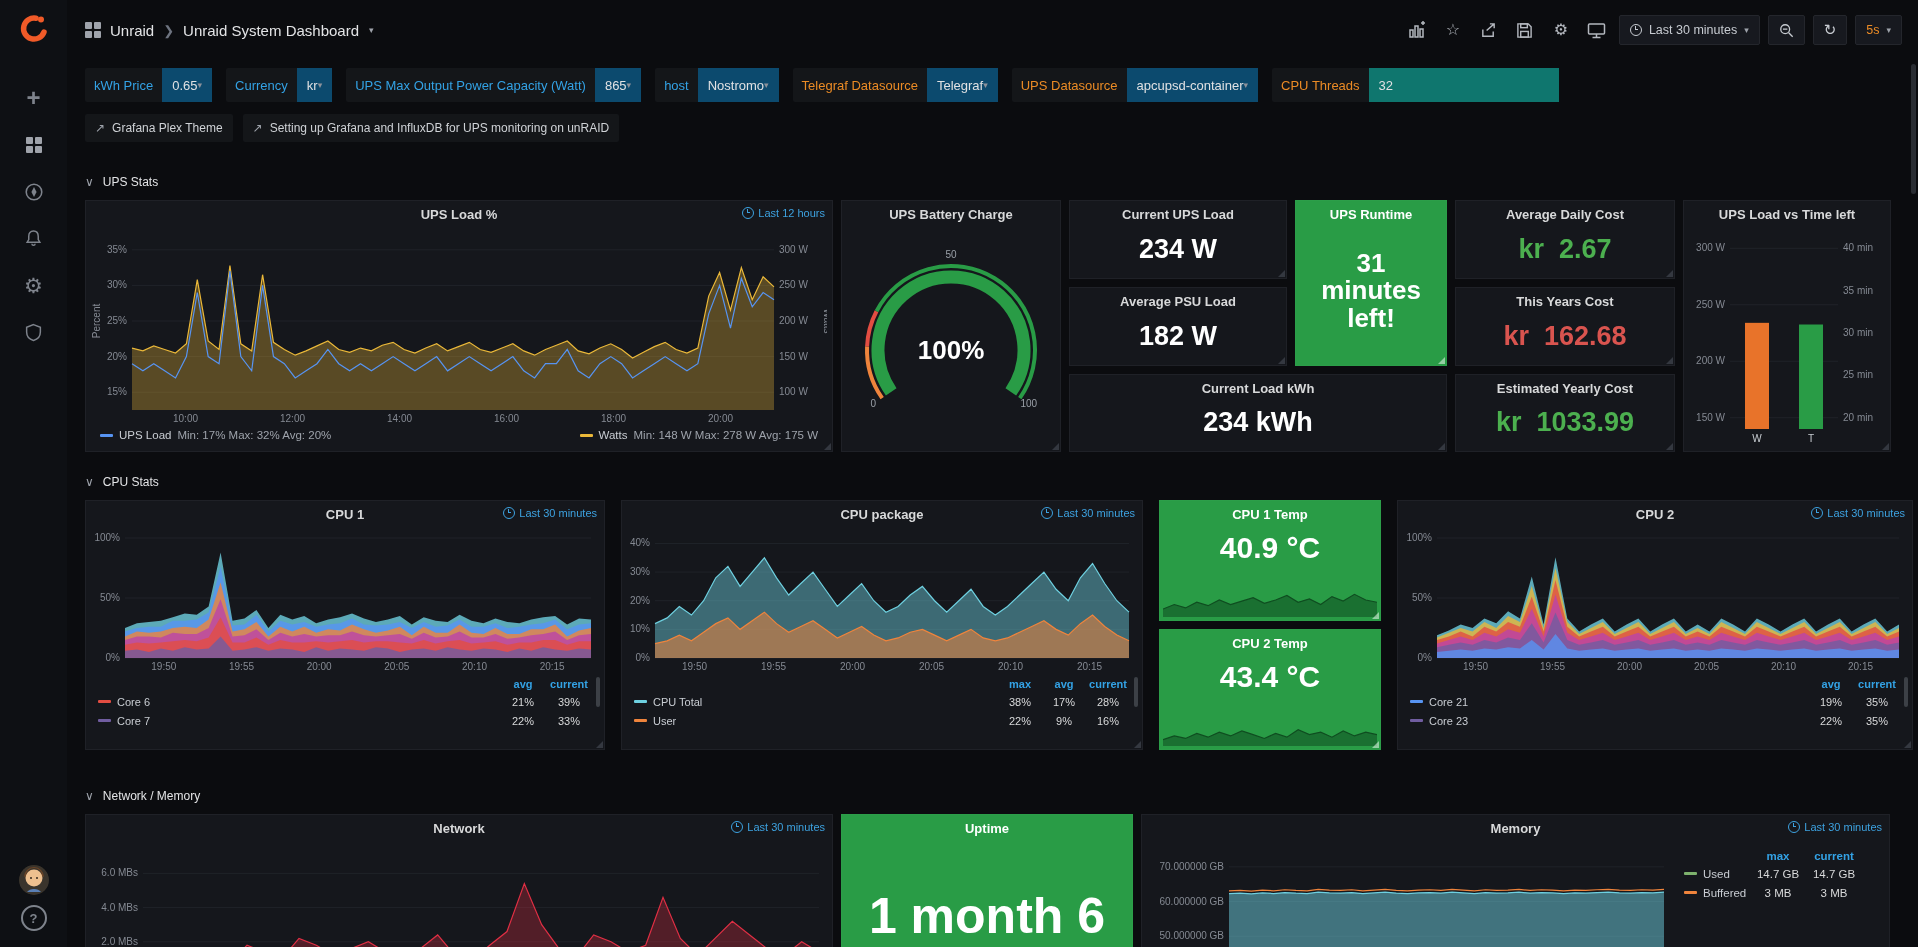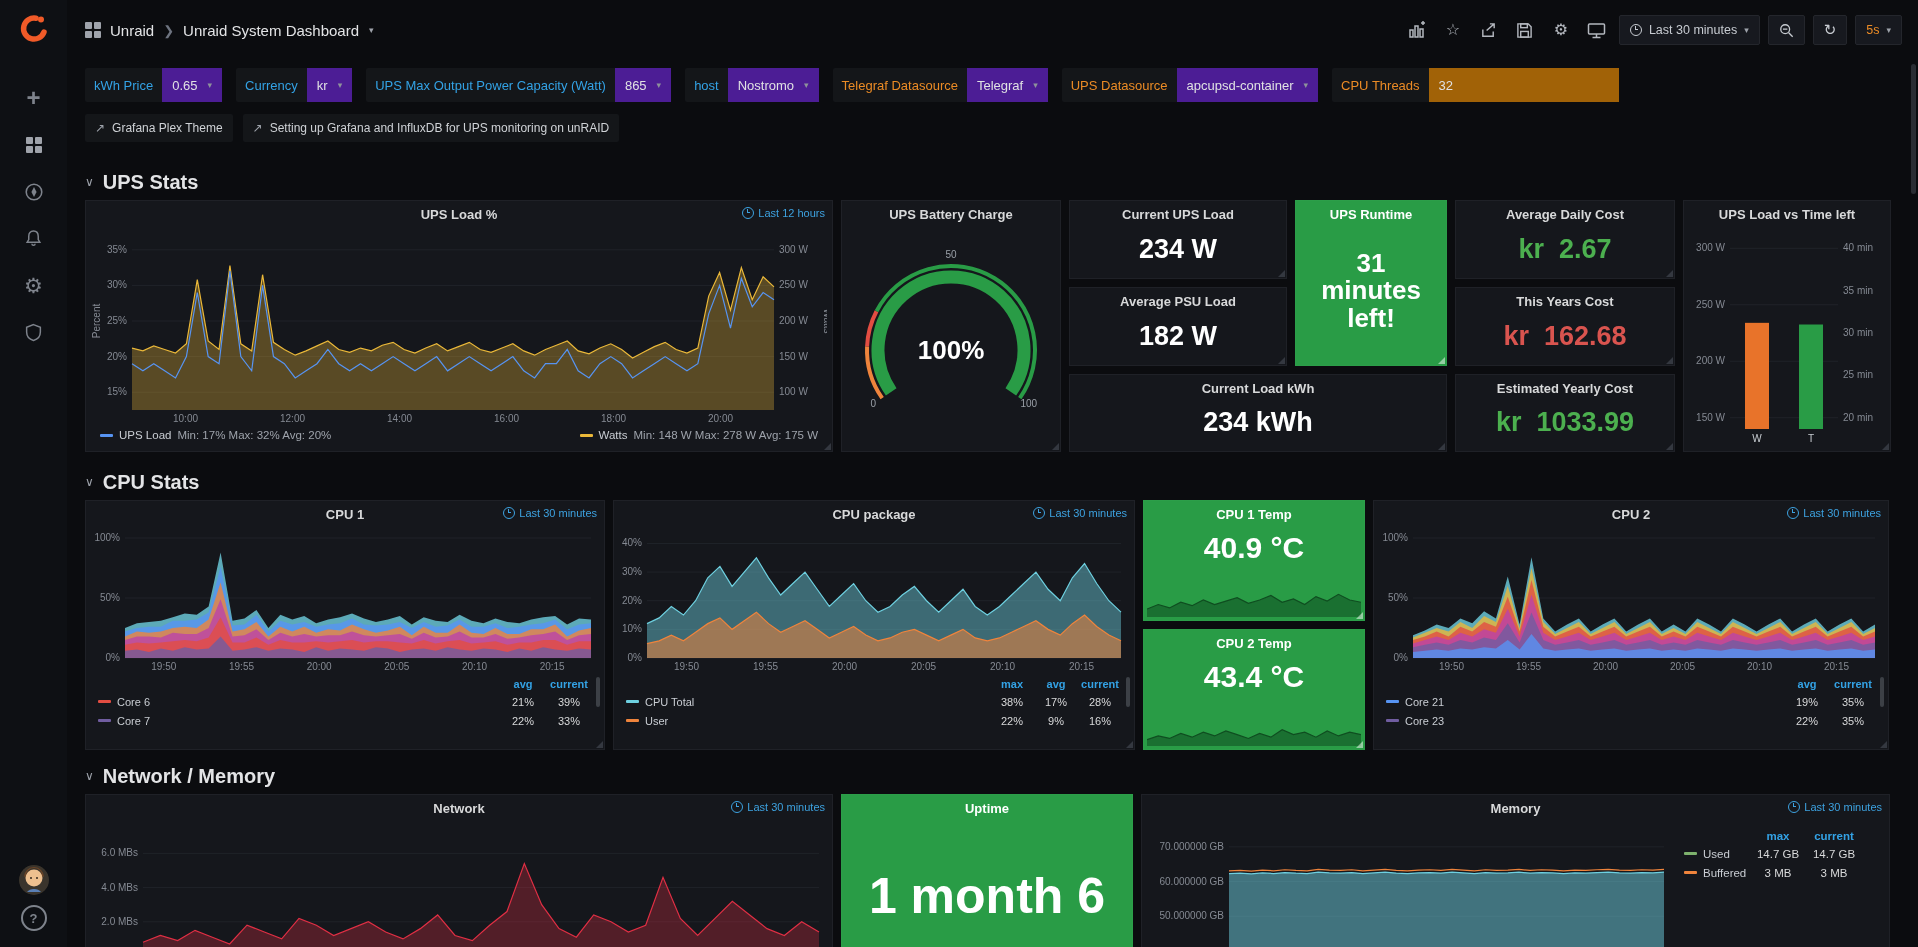--- a/index.html
+++ b/index.html
@@ -28,33 +28,33 @@
   .tp-btn .tp-caret{font-size:9px;color:#9da2aa}
   .tp-btn.orange{color:#eb8b25}
   .tp-btn svg{stroke:#c7cbd1;fill:none;stroke-width:1.5}
   
   .submenu{padding:8px 16px 16px 18px}
   .vars{display:flex;gap:14px}
   .var{display:flex;align-items:center;height:34px;background:#141619;border-radius:2px;font-size:13px}
   .var-label{padding:0 9px;white-space:nowrap}
   .var-label.blue{color:#33a2e5}
   .var-label.orange{color:#eb8b25}
-  .var-value{display:flex;align-items:center;gap:10px;background:#4c1d95;height:34px;padding:0 10px;color:#e0e1e3;cursor:pointer;white-space:nowrap}
+  .var-value{display:flex;align-items:center;background:#0c4a6e;height:34px;padding:0 10px;color:#e0e1e3;cursor:pointer;white-space:nowrap}
   .var-value .caret{font-size:9px;color:#8d929b}
-  .var-input{background:#a16207;height:34px;display:flex;align-items:center;padding:0 10px;min-width:170px;color:#e0e1e3;cursor:text}
+  .var-input{background:#0f766e;height:34px;display:flex;align-items:center;padding:0 10px;min-width:170px;color:#e0e1e3;cursor:text}
   .links{display:flex;gap:10px;margin-top:12px}
   .link-pill{display:flex;align-items:center;gap:7px;height:28px;padding:0 10px;background:#141619;border-radius:2px;font-size:12px;color:#cfd2d6;cursor:pointer;white-space:nowrap}
   .link-pill .ext{color:#9da2aa;font-size:12px}
   
   .dash{padding:0 16px 0 18px;width:1806px}
   .sec-head{display:flex;align-items:center;gap:9px;height:32px;margin:8px 0 2px;cursor:pointer}
   .sec-head .chev{color:#9da2aa;font-size:12px}
-  .sec-title{font-size:20px;font-weight:bold;color:#e3e4e6}
+  .sec-title{font-size:12px;font-weight:normal;color:#e3e4e6}
   .row-ups{display:grid;grid-template-columns:748px 220px 606px 208px;gap:8px;height:252px;margin-bottom:14px}
-  .row-cpu{display:grid;grid-template-columns:520px 522px 222px 516px;gap:8px;height:250px;margin-bottom:10px}
+  .row-cpu{display:grid;grid-template-columns:520px 522px 222px 516px;gap:16px;height:250px;margin-bottom:30px}
   .row-net{display:grid;grid-template-columns:748px 292px 749px;gap:8px;height:252px}
   .panel{position:relative;background:#15171c;border:1px solid #1f2127}
   .panel::after{content:'';position:absolute;right:1px;bottom:1px;border-left:7px solid transparent;border-bottom:7px solid #343840}
   .panel.green{background:#299c46;border-color:#2c9e49}
   .panel.green::after{border-bottom-color:rgba(255,255,255,.5)}
   .panel-head{height:26px;position:relative;display:flex;align-items:center;justify-content:center}
   .panel-title{font-size:13px;font-weight:bold;color:#d8d9da;cursor:pointer;white-space:nowrap}
   .panel.green .panel-title{color:#fff}
   .panel-time{position:absolute;right:7px;top:6px;display:flex;align-items:center;gap:4px;color:#3da2e0;font-size:11px;cursor:pointer;white-space:nowrap}
   .i-clock{width:10px;height:10px;border:1.2px solid currentColor;border-radius:50%;position:relative;flex:none}

